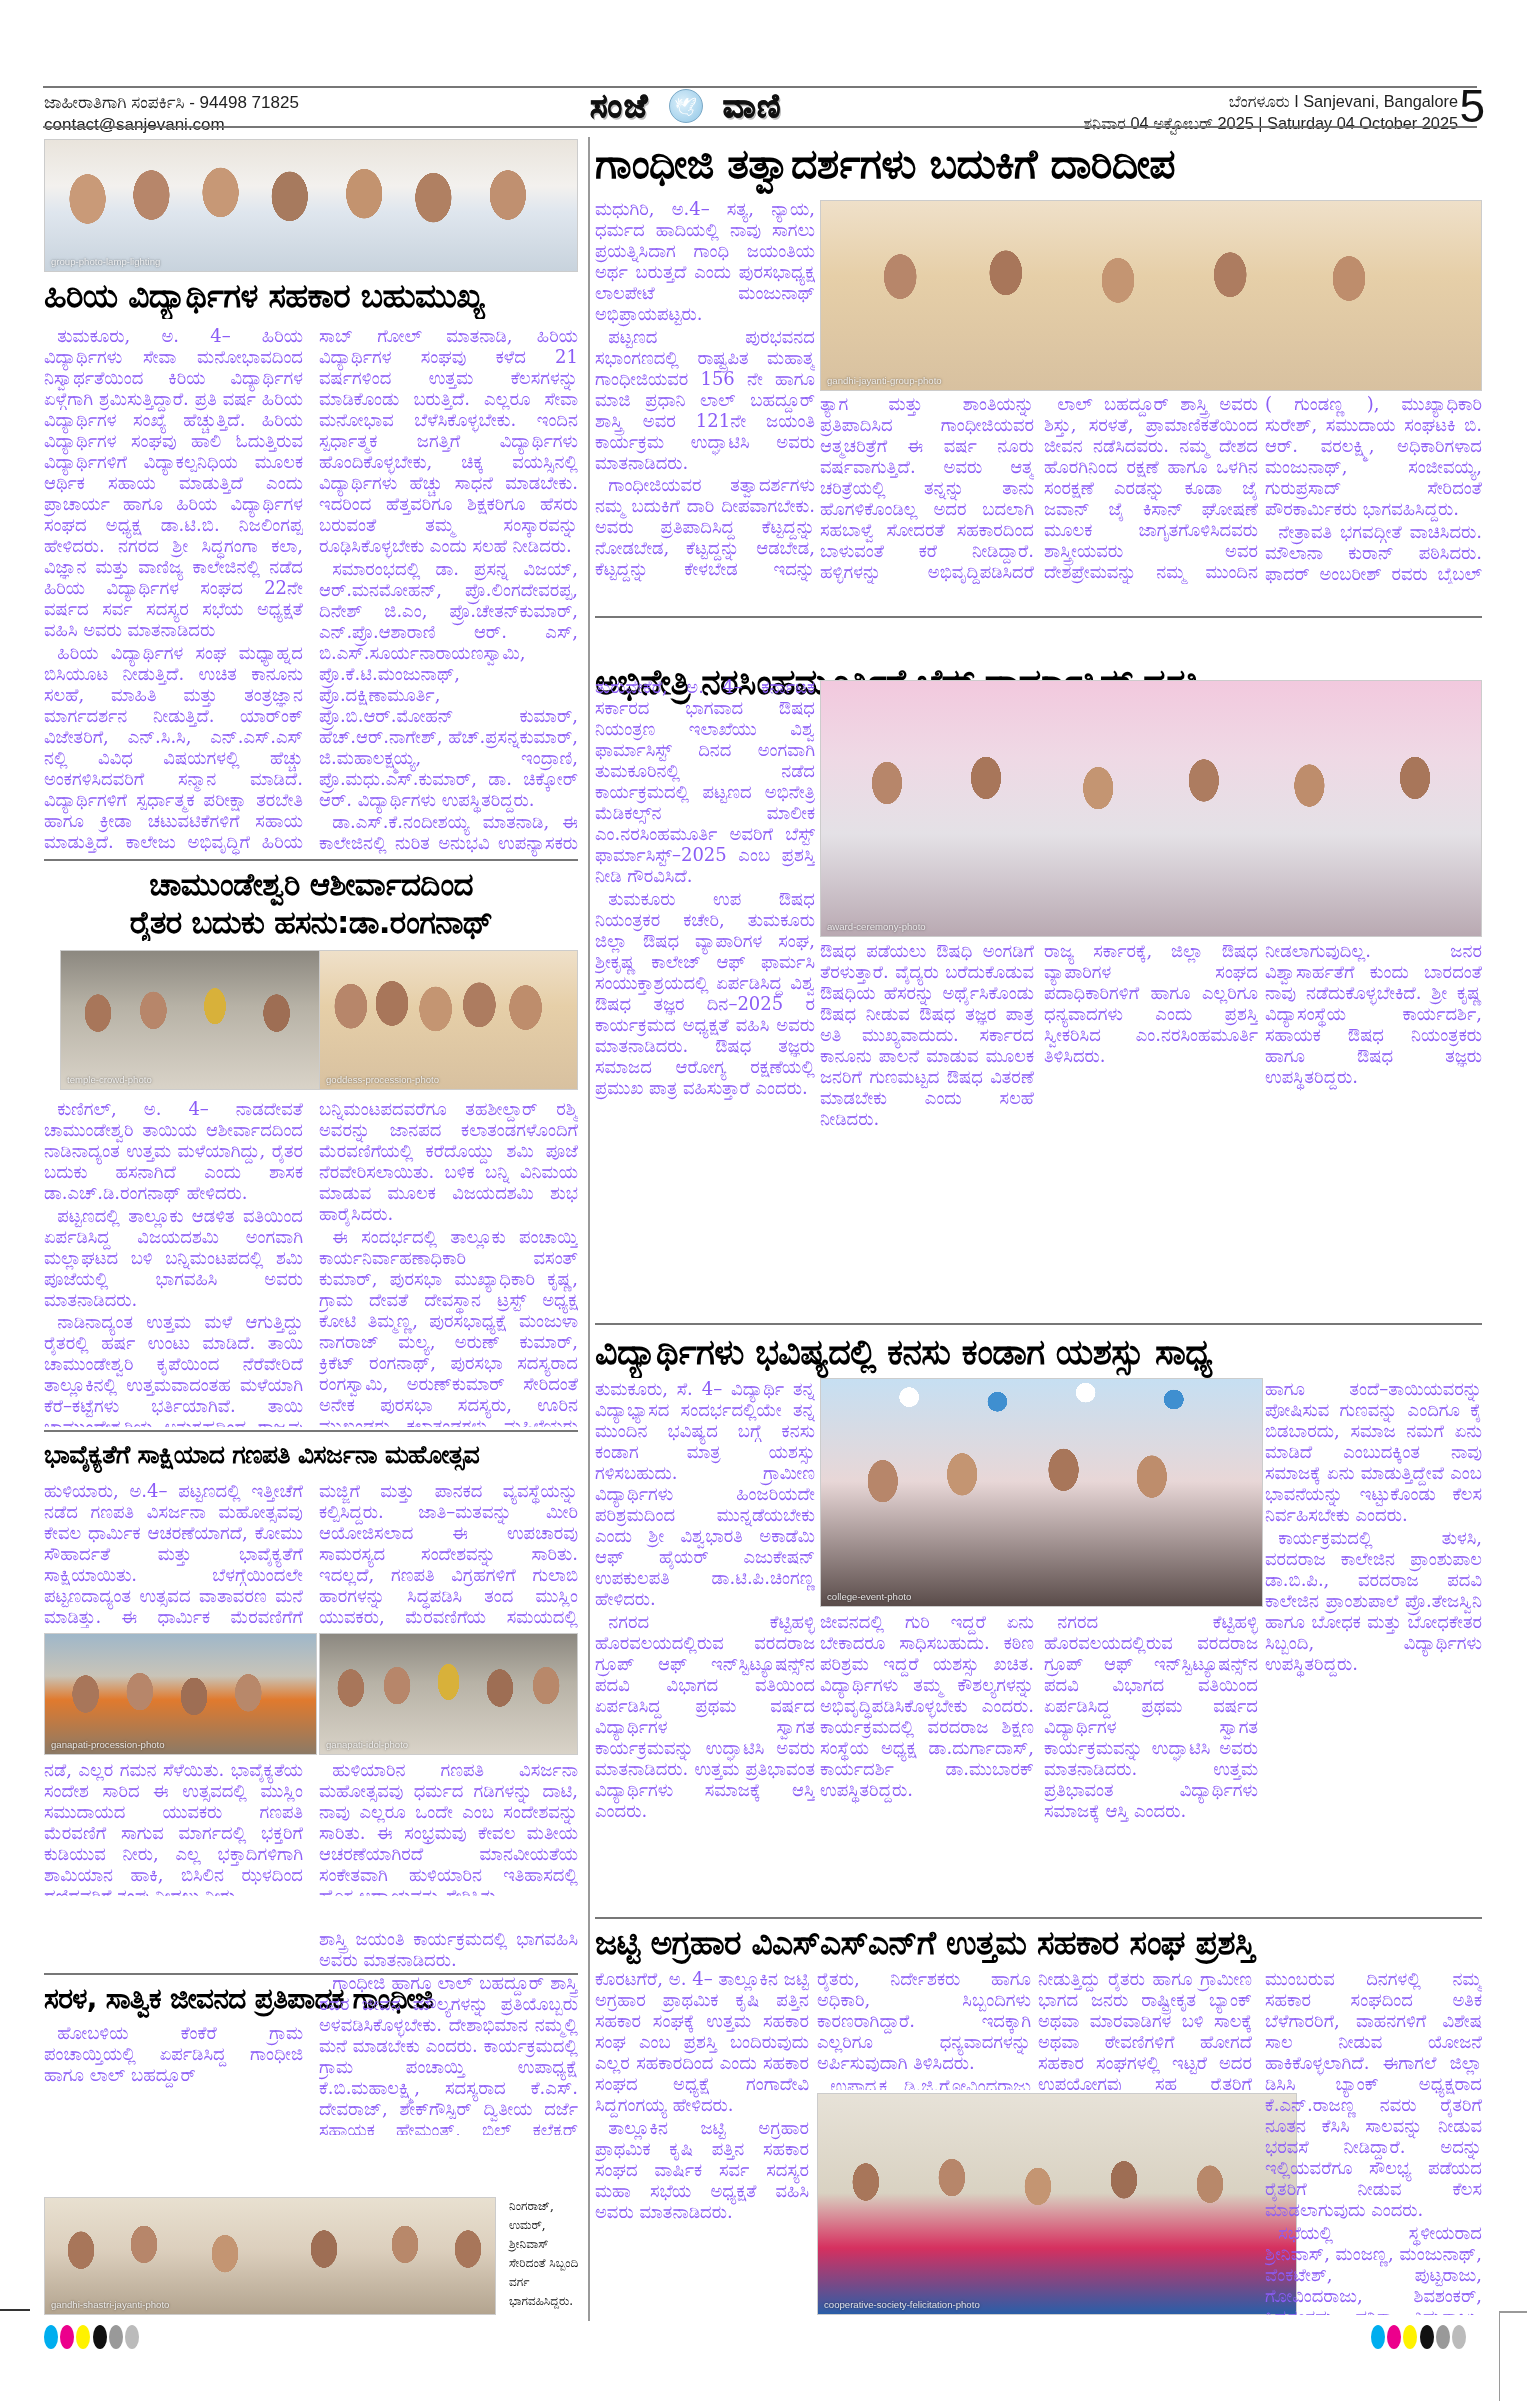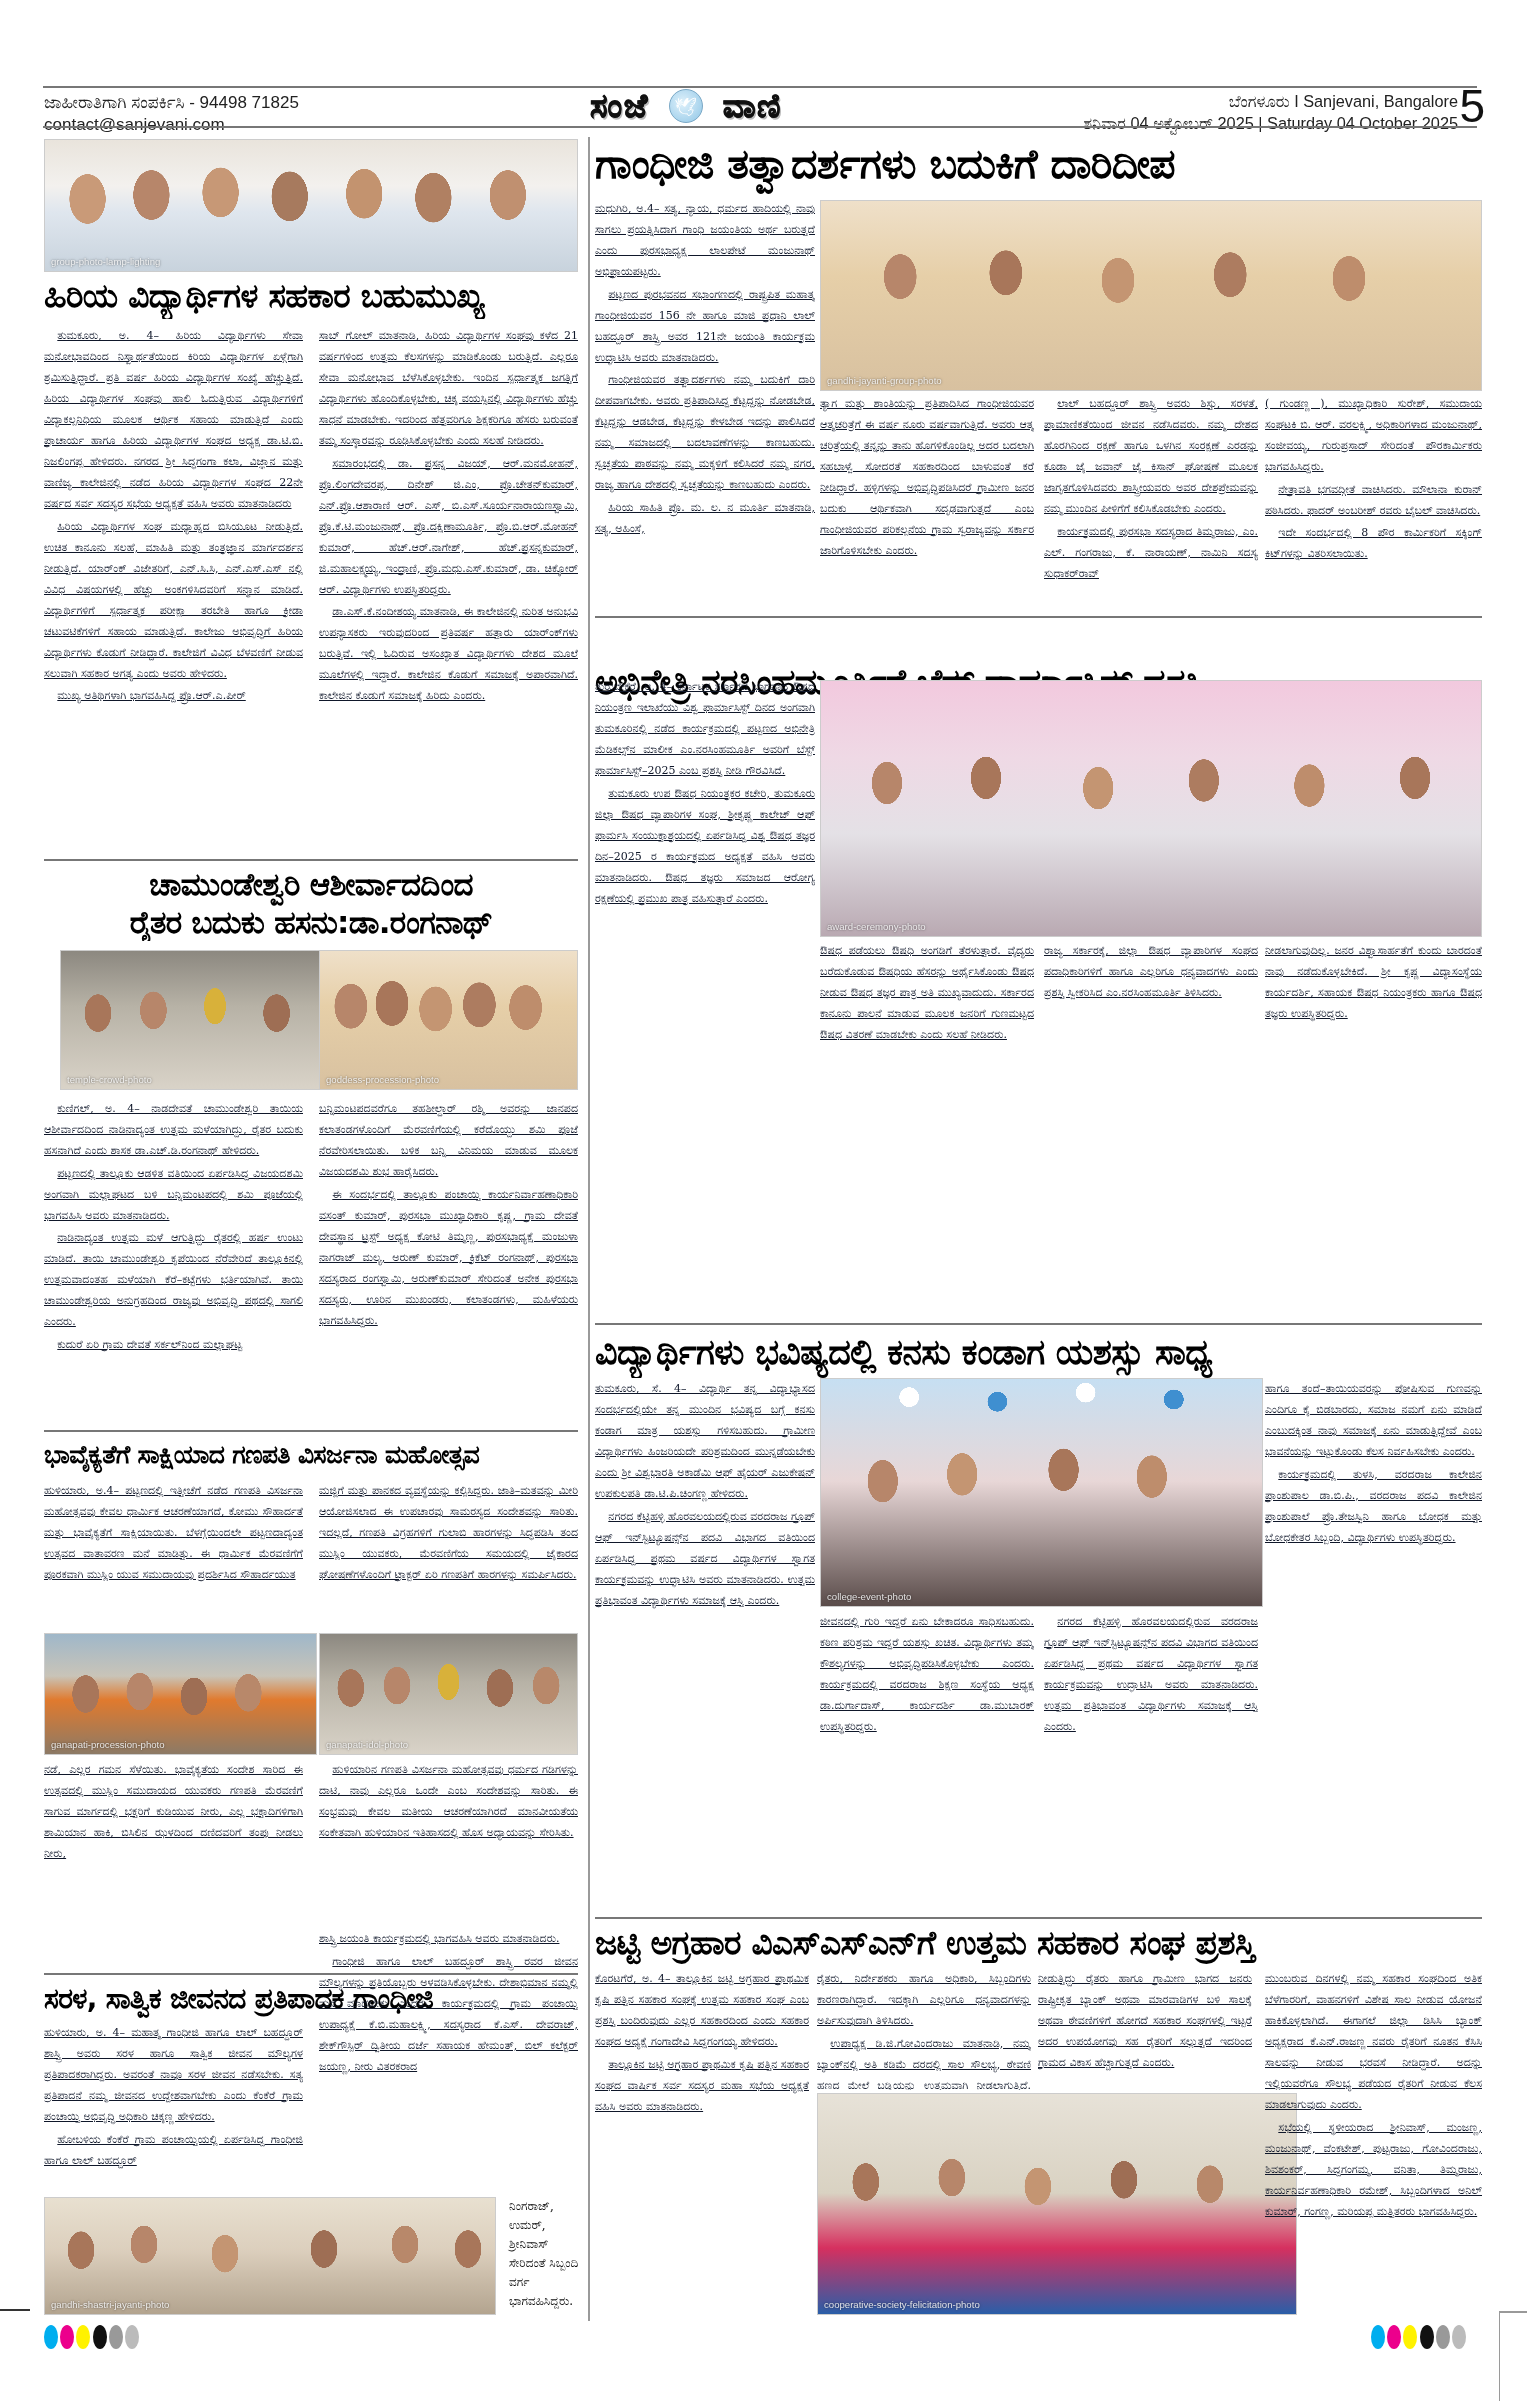--- a/index.html
+++ b/index.html
@@ -8,21 +8,21 @@
   .abs { position: absolute; }
   .rule { position: absolute; background: #777; }
   .vrule { position: absolute; width: 1.5px; background: #9a9a9a; }
   .mast-left { left: 44px; top: 92px; font-family: "Liberation Sans", sans-serif; font-size: 17px; line-height: 22px; color: #222; }
   .logo { left: 531px; top: 87px; width: 310px; height: 38px; display: flex; align-items: center; justify-content: center; gap: 20px; }
   .logo .word { font-family: "DejaVu Serif", serif; font-weight: bold; font-size: 33px; color: #111; letter-spacing: 1.5px; -webkit-text-stroke: 0.7px #111; text-shadow: 1.5px 1.5px 0 #bbb; }
   .logo .globe { width: 34px; height: 34px; border-radius: 50%; background: radial-gradient(circle at 40% 40%, #dff1fb, #8fc6e6); border: 1.5px solid #7aa8c6; display: flex; align-items: center; justify-content: center; font-size: 18px; color: #fff; }
   .mast-right { right: 70px; top: 90px; text-align: right; font-family: "Liberation Sans", sans-serif; font-size: 16.3px; line-height: 22px; color: #222; }
   .page-num { right: 43px; top: 83px; font-family: "Liberation Sans", sans-serif; font-size: 46px; line-height: 47px; color: #111; }
   .headline { font-family: "DejaVu Sans", sans-serif; font-weight: bold; color: #000; white-space: nowrap; overflow: hidden; letter-spacing: -0.7px; }
-  .body-text { font-family: "DejaVu Serif", serif; font-size: 11px; line-height: 21px; color: #0f172a; text-align: justify; overflow: hidden; text-decoration: underline; }
+  .body-text { font-family: "DejaVu Serif", serif; font-size: 18px; line-height: 21px; color: #8b5cf6; text-align: justify; overflow: hidden; }
   .body-text p { text-indent: 13.3px; margin-bottom: 1.5px; }
   .photo { position: absolute; overflow: hidden; border: 0.7px solid #ccc; }
   .photo .label { position: absolute; left: 6px; bottom: 4.4px; font-size: 9.6px; color: rgba(255,255,255,0.85); font-family: "Liberation Sans", sans-serif; text-shadow: 0 0 2.2px rgba(0,0,0,0.6); }
   .ph-people { background:
       radial-gradient(ellipse 30px 41px at 8% 45%, #c99a78 60%, transparent 61%),
       radial-gradient(ellipse 30px 41px at 20% 42%, #b7866a 60%, transparent 61%),
       radial-gradient(ellipse 30px 41px at 33% 40%, #c79876 60%, transparent 61%),
       radial-gradient(ellipse 30px 41px at 46% 43%, #a77a5e 60%, transparent 61%),
       radial-gradient(ellipse 30px 41px at 60% 41%, #c3936f 60%, transparent 61%),
       radial-gradient(ellipse 30px 41px at 73% 44%, #b08062 60%, transparent 61%),
@@ -159,21 +159,20 @@
 <div class="abs body-text" style="left:44px; top:1759px; width:259px; height:137px;">
   <p style="text-indent:0">ನಡೆ, ಎಲ್ಲರ ಗಮನ ಸೆಳೆಯಿತು. ಭಾವೈಕ್ಯತೆಯ ಸಂದೇಶ ಸಾರಿದ ಈ ಉತ್ಸವದಲ್ಲಿ ಮುಸ್ಲಿಂ ಸಮುದಾಯದ ಯುವಕರು ಗಣಪತಿ ಮೆರವಣಿಗೆ ಸಾಗುವ ಮಾರ್ಗದಲ್ಲಿ ಭಕ್ತರಿಗೆ ಕುಡಿಯುವ ನೀರು, ಎಲ್ಲ ಭಕ್ತಾದಿಗಳಿಗಾಗಿ ಶಾಮಿಯಾನ ಹಾಕಿ, ಬಿಸಿಲಿನ ಝಳದಿಂದ ದಣಿದವರಿಗೆ ತಂಪು ನೀಡಲು ನೀರು,</p>
 </div>
 <div class="abs body-text" style="left:319px; top:1759px; width:259px; height:137px;">
   <p>ಹುಳಿಯಾರಿನ ಗಣಪತಿ ವಿಸರ್ಜನಾ ಮಹೋತ್ಸವವು ಧರ್ಮದ ಗಡಿಗಳನ್ನು ದಾಟಿ, ನಾವು ಎಲ್ಲರೂ ಒಂದೇ ಎಂಬ ಸಂದೇಶವನ್ನು ಸಾರಿತು. ಈ ಸಂಭ್ರಮವು ಕೇವಲ ಮತೀಯ ಆಚರಣೆಯಾಗಿರದೆ ಮಾನವೀಯತೆಯ ಸಂಕೇತವಾಗಿ ಹುಳಿಯಾರಿನ ಇತಿಹಾಸದಲ್ಲಿ ಹೊಸ ಅಧ್ಯಾಯವನ್ನು ಸೇರಿಸಿತು.</p>
 </div>
 <div class="rule" style="left:44px; top:1973px; width:534px; height:1.5px;"></div>
 
 <div class="abs headline" style="left:44px; top:1978px; width:534px; font-size:28px; line-height:41px;">ಸರಳ, ಸಾತ್ವಿಕ ಜೀವನದ ಪ್ರತಿಪಾದಕ ಗಾಂಧೀಜಿ</div>
 <div class="abs body-text" style="left:44px; top:2022px; width:259px; height:207px;">
-  <p style="text-indent:0">ಹುಳಿಯಾರು, ಅ. 4– ಮಹಾತ್ಮ ಗಾಂಧೀಜಿ ಹಾಗೂ ಲಾಲ್ ಬಹದ್ದೂರ್ ಶಾಸ್ತ್ರಿ ಅವರು ಸರಳ ಹಾಗೂ ಸಾತ್ವಿಕ ಜೀವನ ಮೌಲ್ಯಗಳ ಪ್ರತಿಪಾದಕರಾಗಿದ್ದರು. ಅವರಂತೆ ನಾವೂ ಸರಳ ಜೀವನ ನಡೆಸಬೇಕು. ಸತ್ಯ ಪ್ರತಿಪಾದನೆ ನಮ್ಮ ಜೀವನದ ಉದ್ದೇಶವಾಗಬೇಕು ಎಂದು ಕೆಂಕೆರೆ ಗ್ರಾಮ ಪಂಚಾಯ್ತಿ ಅಭಿವೃದ್ಧಿ ಅಧಿಕಾರಿ ಚಿಕ್ಕಣ್ಣ ಹೇಳಿದರು.</p>
   <p>ಹೋಬಳಿಯ ಕೆಂಕೆರೆ ಗ್ರಾಮ ಪಂಚಾಯ್ತಿಯಲ್ಲಿ ಏರ್ಪಡಿಸಿದ್ದ ಗಾಂಧೀಜಿ ಹಾಗೂ ಲಾಲ್ ಬಹದ್ದೂರ್</p>
 </div>
 <div class="abs body-text" style="left:319px; top:1928px; width:259px; height:207px;">
   <p style="text-indent:0">ಶಾಸ್ತ್ರಿ ಜಯಂತಿ ಕಾರ್ಯಕ್ರಮದಲ್ಲಿ ಭಾಗವಹಿಸಿ ಅವರು ಮಾತನಾಡಿದರು.</p>
   <p>ಗಾಂಧೀಜಿ ಹಾಗೂ ಲಾಲ್ ಬಹದ್ದೂರ್ ಶಾಸ್ತ್ರಿ ರವರ ಜೀವನ ಮೌಲ್ಯಗಳನ್ನು ಪ್ರತಿಯೊಬ್ಬರು ಅಳವಡಿಸಿಕೊಳ್ಳಬೇಕು. ದೇಶಾಭಿಮಾನ ನಮ್ಮಲ್ಲಿ ಮನೆ ಮಾಡಬೇಕು ಎಂದರು. ಕಾರ್ಯಕ್ರಮದಲ್ಲಿ ಗ್ರಾಮ ಪಂಚಾಯ್ತಿ ಉಪಾಧ್ಯಕ್ಷೆ ಕೆ.ಬಿ.ಮಹಾಲಕ್ಷ್ಮಿ, ಸದಸ್ಯರಾದ ಕೆ.ಎಸ್. ದೇವರಾಜ್, ಶೇಕ್‌ಗೌಸ್ಪಿರ್ ದ್ವಿತೀಯ ದರ್ಜೆ ಸಹಾಯಕ ಹೇಮಂತ್, ಬಿಲ್ ಕಲೆಕ್ಟರ್ ಜಯಣ್ಣ, ನೀರು ವಿತರಕರಾದ</p>
 </div>
 <div class="photo ph-office" style="left:44px; top:2197px; width:452px; height:118px;">
     <span class="label">gandhi-shastri-jayanti-photo</span>
   </div>
 <div class="caption" style="left:503px; top:2197px; width:75px; height:118px; font-size:12px; line-height:19px;">ನಿಂಗರಾಜ್, ಉಮರ್, ಶ್ರೀನಿವಾಸ್ ಸೇರಿದಂತೆ ಸಿಬ್ಬಂದಿ ವರ್ಗ ಭಾಗವಹಿಸಿದ್ದರು.</div>

